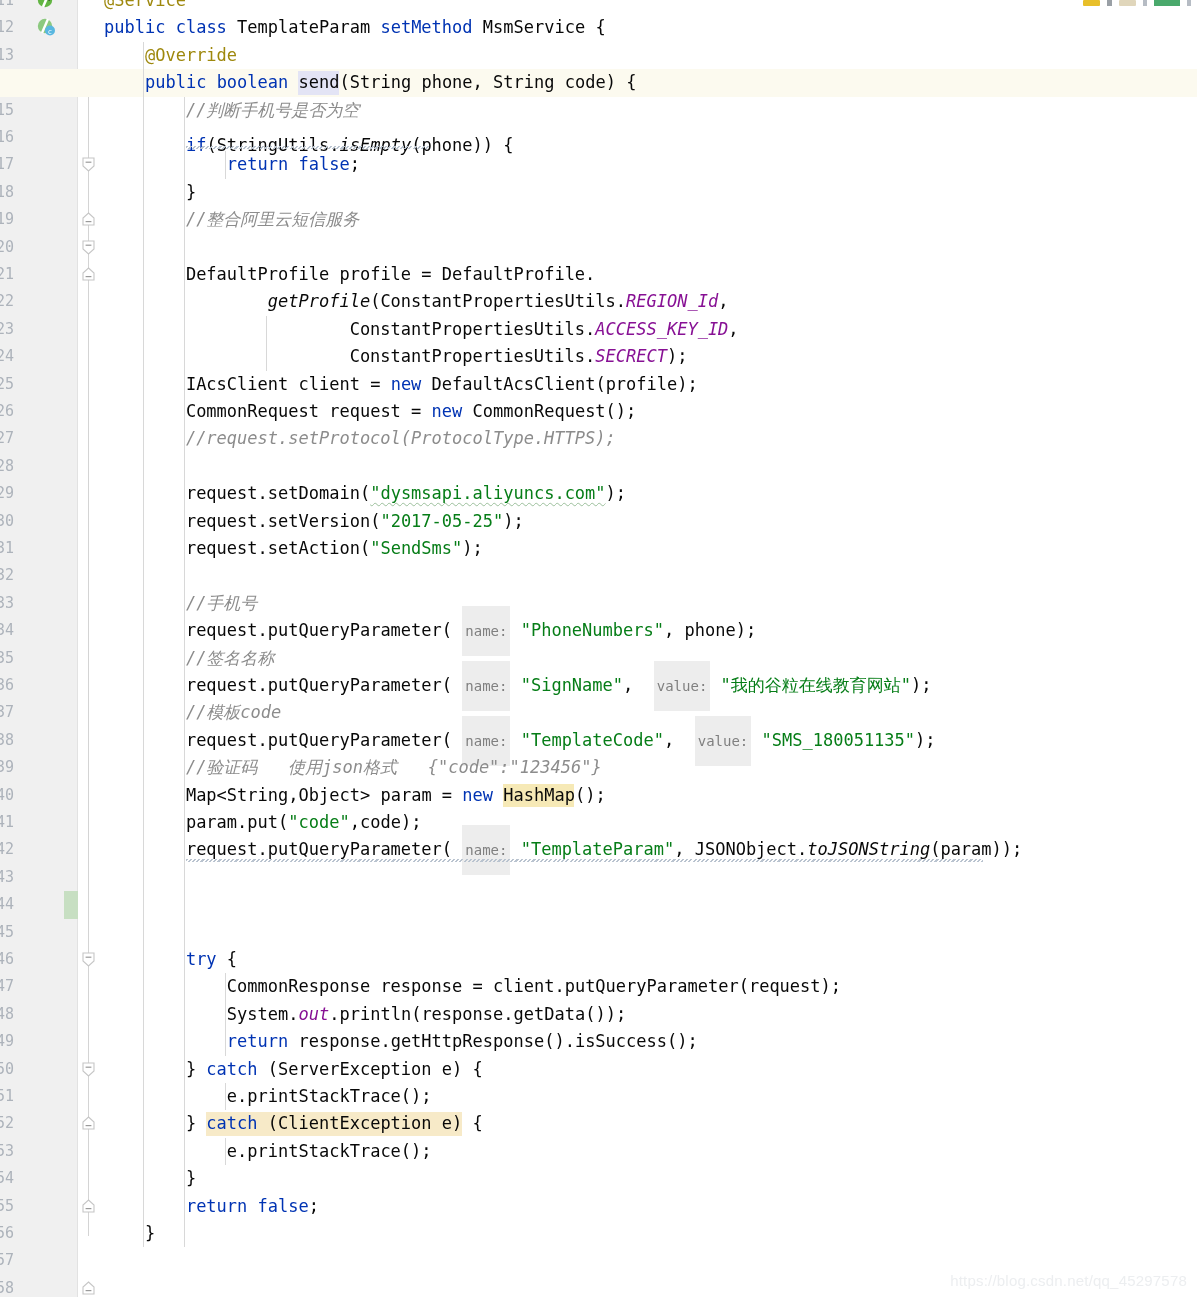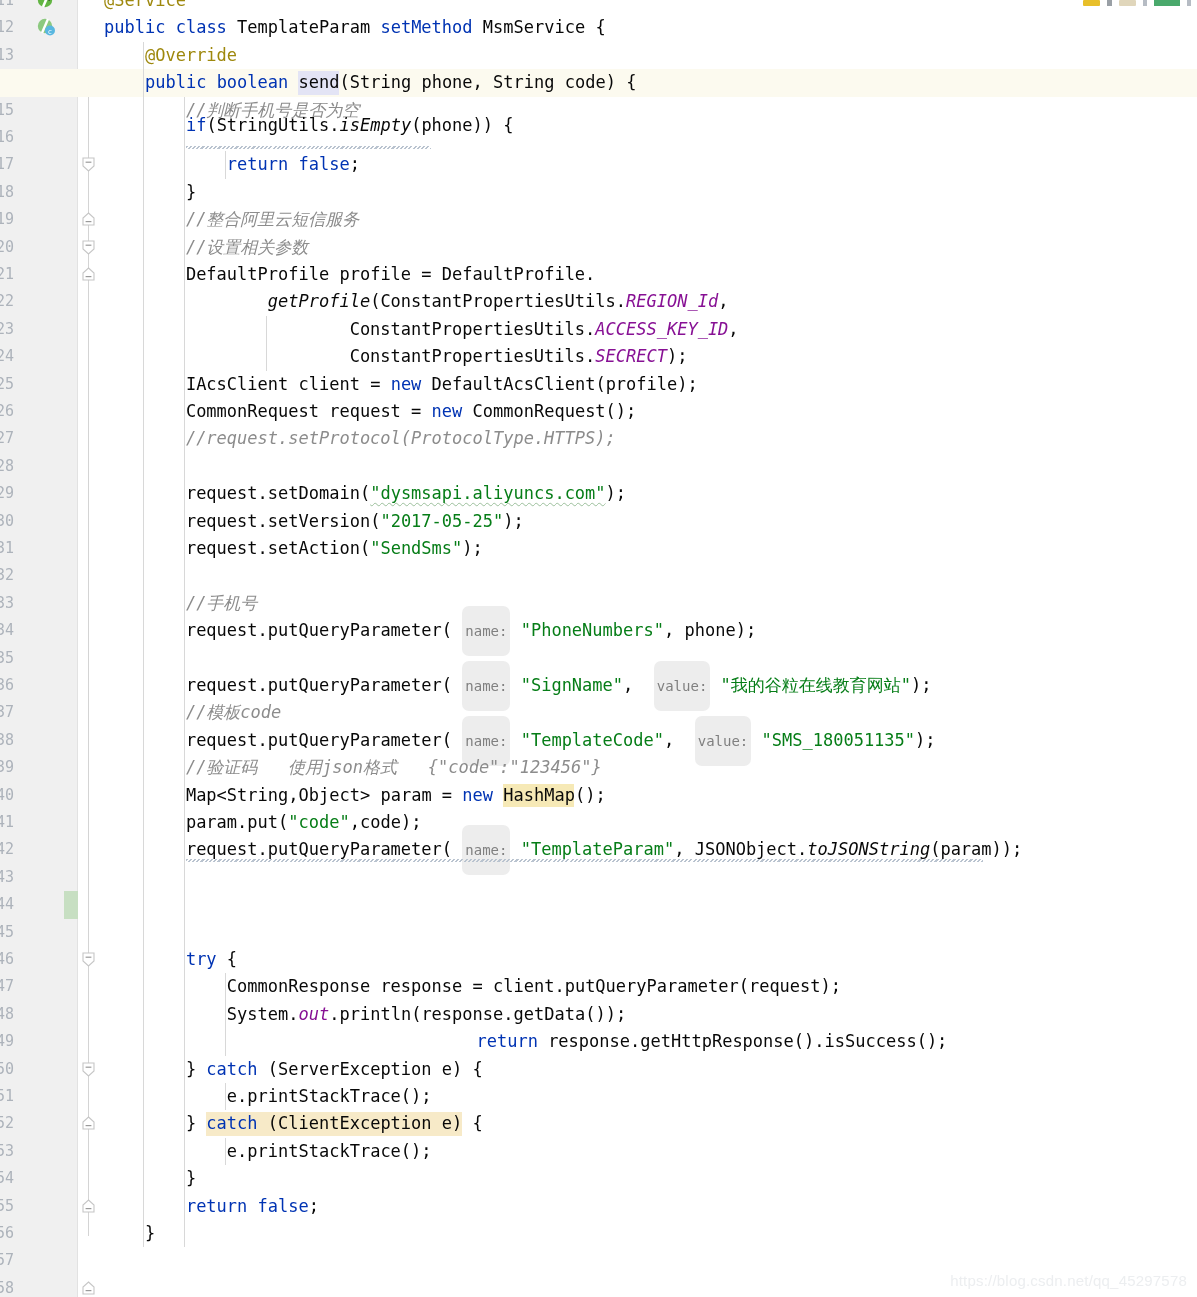--- a/index.html
+++ b/index.html
@@ -52,21 +52,21 @@
   
   .kw{color:#0033b3;}
   .anno{color:#9e880d;}
   .str{color:#067d17;}
   .cmt{color:#8c8c8c;font-style:italic;}
   .stat{color:#871094;font-style:italic;}
   .mtd{color:#080808;font-style:italic;}
   .plain{color:#080808;}
   .hint{
     color:#808080;font-size:14px;background:#ededed;
-    border-radius:7px;padding:17px 3px;
+    border-radius:0;padding:17px 3px;
   }
   .sq-g{
     text-decoration:underline;
     text-decoration-style:wavy;
     text-decoration-color:#9bbf9b;
     text-decoration-thickness:1px;
     text-underline-offset:3px;
   }
 
   
@@ -199,51 +199,51 @@
   <div id="code">
       <div style="position: absolute; left: -100px; right: 0px; top: 69.2px; height: 27.4px; background: rgb(252, 250, 239); z-index: 0;"></div>
       <div style="position: absolute; left: 106.2px; top: 1112.4px; width: 255.5px; height: 23.4px; background: rgb(247, 234, 200); z-index: 0;"></div>
       <div style="position: absolute; left: 402.58px; top: 783.6px; width: 71.54px; height: 23.4px; background: rgb(246, 233, 182); z-index: 0;"></div>
       <div style="position: absolute; left: 198.18px; top: 71.2px; width: 40.88px; height: 23.4px; background: rgb(227, 228, 245); z-index: 0;"></div>
       <div class="row" style="top: -13px; position: absolute; z-index: 2; background: transparent;"><span style="display:inline-block;width:4px"></span><span class="anno">@Service</span></div>
       <div class="row" style="top: 14.4px; position: absolute; z-index: 2; background: transparent;"><span style="display:inline-block;width:4px"></span><span class="kw">public</span> <span class="kw">class</span> <span class="plain">TemplateParam</span> <span class="kw">setMethod</span> <span class="plain">MsmService</span> {</div>
       <div class="row caret" style="top: 69.2px; position: absolute; z-index: 2; background: transparent;"><span style="display:inline-block;width:4px"></span>    <span class="kw">public</span> <span class="kw">boolean</span> <span class="plain">send</span>(<span class="plain">String</span> <span class="plain">phone</span>, <span class="plain">String</span> <span class="plain">code</span>) {</div>
       <div class="row" style="top: 41.8px; position: absolute; z-index: 2; background: transparent;"><span style="display:inline-block;width:4px"></span>    <span class="anno">@Override</span></div>
       <div class="row" style="top: 96.6px; position: absolute; z-index: 2; background: transparent;"><span style="display:inline-block;width:4px"></span>        <span class="cmt">//判断手机号是否为空</span></div>
-      <div class="row" style="top: 112px; position: absolute; z-index: 2; background: transparent;"><span style="display:inline-block;width:4px"></span>        <span class="kw">if</span>(<span class="plain">StringUtils</span>.<span class="mtd">isEmpty</span>(<span class="plain">phone</span>)) {</div>
+      <div class="row" style="top: 132px; position: absolute; z-index: 2; background: transparent;"><span style="display:inline-block;width:4px"></span>        <span class="kw">if</span>(<span class="plain">StringUtils</span>.<span class="mtd">isEmpty</span>(<span class="plain">phone</span>)) {</div>
       <div class="row" style="top: 151.4px; position: absolute; z-index: 2; background: transparent;"><span style="display:inline-block;width:4px"></span>            <span class="kw">return</span> <span class="kw">false</span>;</div>
       <div class="row" style="top: 178.8px; position: absolute; z-index: 2; background: transparent;"><span style="display:inline-block;width:4px"></span>        }</div>
       <div class="row" style="top: 206.2px; position: absolute; z-index: 2; background: transparent;"><span style="display:inline-block;width:4px"></span>        <span class="cmt">//整合阿里云短信服务</span></div>
-      <div class="row" style="top: 233.6px; position: absolute; z-index: 2; background: transparent;"><span style="display:inline-block;width:4px"></span>        <span class="cmt">//设置相关参数</span></div>
       <div class="row" style="top: 261px; position: absolute; z-index: 2; background: transparent;"><span style="display:inline-block;width:4px"></span>        <span class="plain">DefaultProfile</span> <span class="plain">profile</span> = <span class="plain">DefaultProfile</span>.</div>
       <div class="row" style="top: 288.4px; position: absolute; z-index: 2; background: transparent;"><span style="display:inline-block;width:4px"></span>                <span class="mtd">getProfile</span>(<span class="plain">ConstantPropertiesUtils</span>.<span class="stat">REGION_Id</span>,</div>
       <div class="row" style="top: 315.8px; position: absolute; z-index: 2; background: transparent;"><span style="display:inline-block;width:4px"></span>                        <span class="plain">ConstantPropertiesUtils</span>.<span class="stat">ACCESS_KEY_ID</span>,</div>
       <div class="row" style="top: 343.2px; position: absolute; z-index: 2; background: transparent;"><span style="display:inline-block;width:4px"></span>                        <span class="plain">ConstantPropertiesUtils</span>.<span class="stat">SECRECT</span>);</div>
       <div class="row" style="top: 370.6px; position: absolute; z-index: 2; background: transparent;"><span style="display:inline-block;width:4px"></span>        <span class="plain">IAcsClient</span> <span class="plain">client</span> = <span class="kw">new</span> <span class="plain">DefaultAcsClient</span>(<span class="plain">profile</span>);</div>
       <div class="row" style="top: 425.4px; position: absolute; z-index: 2; background: transparent;"><span style="display:inline-block;width:4px"></span>        <span class="cmt">//request.setProtocol(ProtocolType.HTTPS);</span></div>
       <div class="row" style="top: 398px; position: absolute; z-index: 2; background: transparent;"><span style="display:inline-block;width:4px"></span>        <span class="plain">CommonRequest</span> <span class="plain">request</span> = <span class="kw">new</span> <span class="plain">CommonRequest</span>();</div>
       <div class="row" style="top: 480.2px; position: absolute; z-index: 2; background: transparent;"><span style="display:inline-block;width:4px"></span>        <span class="plain">request</span>.<span class="plain">setDomain</span>(<span class="str sq-g">"dysmsapi.aliyuncs.com"</span>);</div>
       <div class="row" style="top: 507.6px; position: absolute; z-index: 2; background: transparent;"><span style="display:inline-block;width:4px"></span>        <span class="plain">request</span>.<span class="plain">setVersion</span>(<span class="str">"2017-05-25"</span>);</div>
       <div class="row" style="top: 535px; position: absolute; z-index: 2; background: transparent;"><span style="display:inline-block;width:4px"></span>        <span class="plain">request</span>.<span class="plain">setAction</span>(<span class="str">"SendSms"</span>);</div>
       <div class="row" style="top: 562.4px; position: absolute; z-index: 2; background: transparent;"><span style="display:inline-block;width:4px"></span></div>
       <div class="row" style="top: 589.8px; position: absolute; z-index: 2; background: transparent;"><span style="display:inline-block;width:4px"></span>        <span class="cmt">//手机号</span></div>
       <div class="row" style="top: 617.2px; position: absolute; z-index: 2; background: transparent;"><span style="display:inline-block;width:4px"></span>        <span class="plain">request</span>.<span class="plain">putQueryParameter</span>( <span class="hint">name:</span> <span class="str">"PhoneNumbers"</span>, <span class="plain">phone</span>);</div>
+      <div class="row" style="top: 644.6px; position: absolute; z-index: 2; background: transparent;"><span style="display:inline-block;width:4px"></span>        <span class="cmt">//签名名称</span></div>
       <div class="row" style="top: 672px; position: absolute; z-index: 2; background: transparent;"><span style="display:inline-block;width:4px"></span>        <span class="plain">request</span>.<span class="plain">putQueryParameter</span>( <span class="hint">name:</span> <span class="str">"SignName"</span>,  <span class="hint">value:</span> <span class="str">"我的谷粒在线教育网站"</span>);</div>
       <div class="row" style="top: 699.4px; position: absolute; z-index: 2; background: transparent;"><span style="display:inline-block;width:4px"></span>        <span class="cmt">//模板code</span></div>
       <div class="row" style="top: 726.8px; position: absolute; z-index: 2; background: transparent;"><span style="display:inline-block;width:4px"></span>        <span class="plain">request</span>.<span class="plain">putQueryParameter</span>( <span class="hint">name:</span> <span class="str">"TemplateCode"</span>,  <span class="hint">value:</span> <span class="str">"SMS_180051135"</span>);</div>
       <div class="row" style="top: 754.2px; position: absolute; z-index: 2; background: transparent;"><span style="display:inline-block;width:4px"></span>        <span class="cmt">//验证码   使用json格式   {"code":"123456"}</span></div>
       <div class="row" style="top: 781.6px; position: absolute; z-index: 2; background: transparent;"><span style="display:inline-block;width:4px"></span>        <span class="plain">Map</span>&lt;<span class="plain">String</span>,<span class="plain">Object</span>&gt; <span class="plain">param</span> = <span class="kw">new</span> <span class="plain">HashMap</span>();</div>
       <div class="row" style="top: 809px; position: absolute; z-index: 2; background: transparent;"><span style="display:inline-block;width:4px"></span>        <span class="plain">param</span>.<span class="plain">put</span>(<span class="str">"code"</span>,<span class="plain">code</span>);</div>
       <div class="row" style="top: 836.4px; position: absolute; z-index: 2; background: transparent;"><span style="display:inline-block;width:4px"></span>        <span class="plain">request</span>.<span class="plain">putQueryParameter</span>( <span class="hint">name:</span> <span class="str">"TemplateParam"</span>, <span class="plain">JSONObject</span>.<span class="mtd">toJSONString</span>(<span class="plain">param</span>));</div>
       <div class="row" style="top: 863.8px; position: absolute; z-index: 2; background: transparent;"><span style="display:inline-block;width:4px"></span></div>
       <div class="row" style="top: 891.2px; position: absolute; z-index: 2; background: transparent;"><span style="display:inline-block;width:4px"></span></div>
       <div class="row" style="top: 946px; position: absolute; z-index: 2; background: transparent;"><span style="display:inline-block;width:4px"></span>        <span class="kw">try</span> {</div>
       <div class="row" style="top: 973.4px; position: absolute; z-index: 2; background: transparent;"><span style="display:inline-block;width:4px"></span>            <span class="plain">CommonResponse</span> <span class="plain">response</span> = <span class="plain">client</span>.<span class="plain">putQueryParameter</span>(<span class="plain">request</span>);</div>
       <div class="row" style="top: 1000.8px; position: absolute; z-index: 2; background: transparent;"><span style="display:inline-block;width:4px"></span>            <span class="plain">System</span>.<span class="stat">out</span>.<span class="plain">println</span>(<span class="plain">response</span>.<span class="plain">getData</span>());</div>
-      <div class="row" style="top: 1028.2px; position: absolute; z-index: 2; background: transparent; text-align: center;"><span style="display:inline-block;width:4px"></span>            <span class="kw">return</span> <span class="plain">response</span>.<span class="plain">getHttpResponse</span>().<span class="plain">isSuccess</span>();</div>
+      <div class="row" style="top: 1028.2px; position: absolute; z-index: 2; background: transparent;"><span style="display:inline-block;width:4px"></span>            <span class="kw">return</span> <span class="plain">response</span>.<span class="plain">getHttpResponse</span>().<span class="plain">isSuccess</span>();</div>
       <div class="row" style="top: 1055.6px; position: absolute; z-index: 2; background: transparent;"><span style="display:inline-block;width:4px"></span>        } <span class="kw">catch</span> (<span class="plain">ServerException</span> <span class="plain">e</span>) {</div>
       <div class="row" style="top: 1083px; position: absolute; z-index: 2; background: transparent;"><span style="display:inline-block;width:4px"></span>            <span class="plain">e</span>.<span class="plain">printStackTrace</span>();</div>
       <div class="row" style="top: 1110.4px; position: absolute; z-index: 2; background: transparent;"><span style="display:inline-block;width:4px"></span>        } <span class="kw">catch</span> (<span class="plain">ClientException</span> <span class="plain">e</span>) {</div>
       <div class="row" style="top: 1137.8px; position: absolute; z-index: 2; background: transparent;"><span style="display:inline-block;width:4px"></span>            <span class="plain">e</span>.<span class="plain">printStackTrace</span>();</div>
       <div class="row" style="top: 1165.2px; position: absolute; z-index: 2; background: transparent;"><span style="display:inline-block;width:4px"></span>        }</div>
       <div class="row" style="top: 1192.6px; position: absolute; z-index: 2; background: transparent;"><span style="display:inline-block;width:4px"></span>        <span class="kw">return</span> <span class="kw">false</span>;</div>
       <div class="row" style="top: 1220px; position: absolute; z-index: 2; background: transparent;"><span style="display:inline-block;width:4px"></span>    }</div>
       <div class="iguide" style="left: 83.76px; top: 96.6px; height: 1150.8px; z-index: 1;"></div>
       <div class="iguide" style="left: 124.64px; top: 151.4px; height: 27.4px; z-index: 1;"></div>
       <div class="iguide" style="left: 165.52px; top: 315.8px; height: 54.8px; z-index: 1;"></div>

